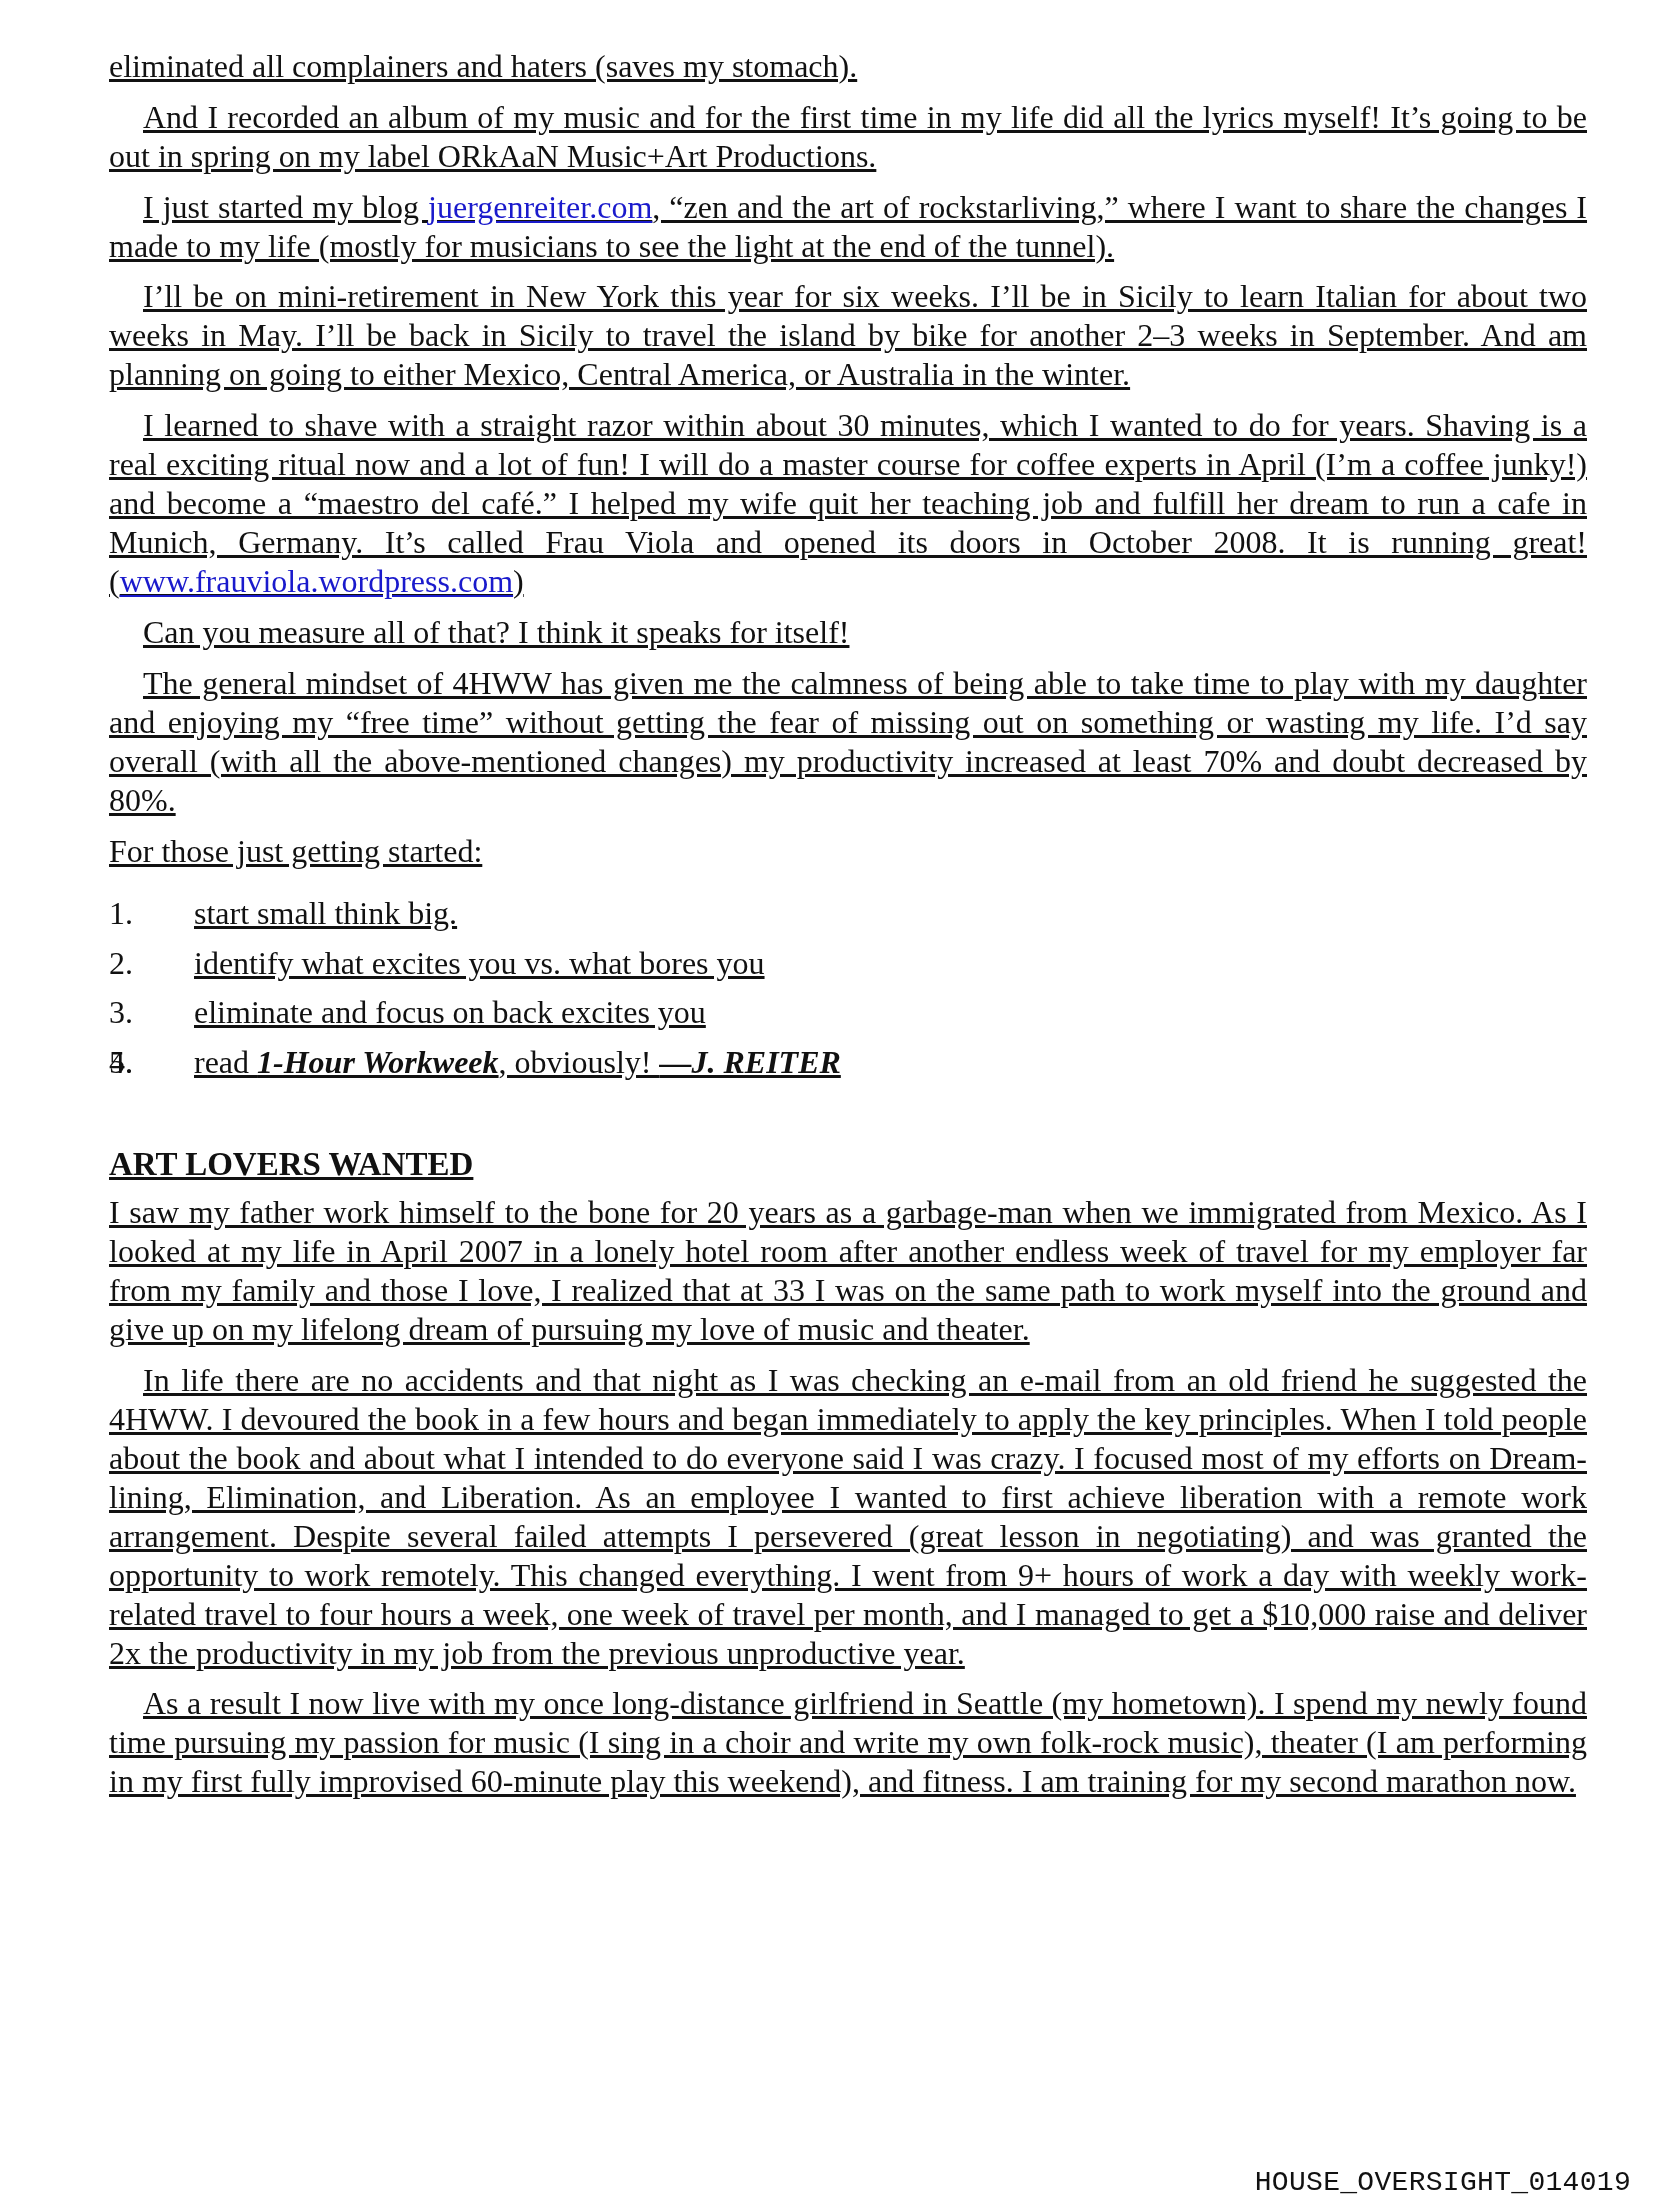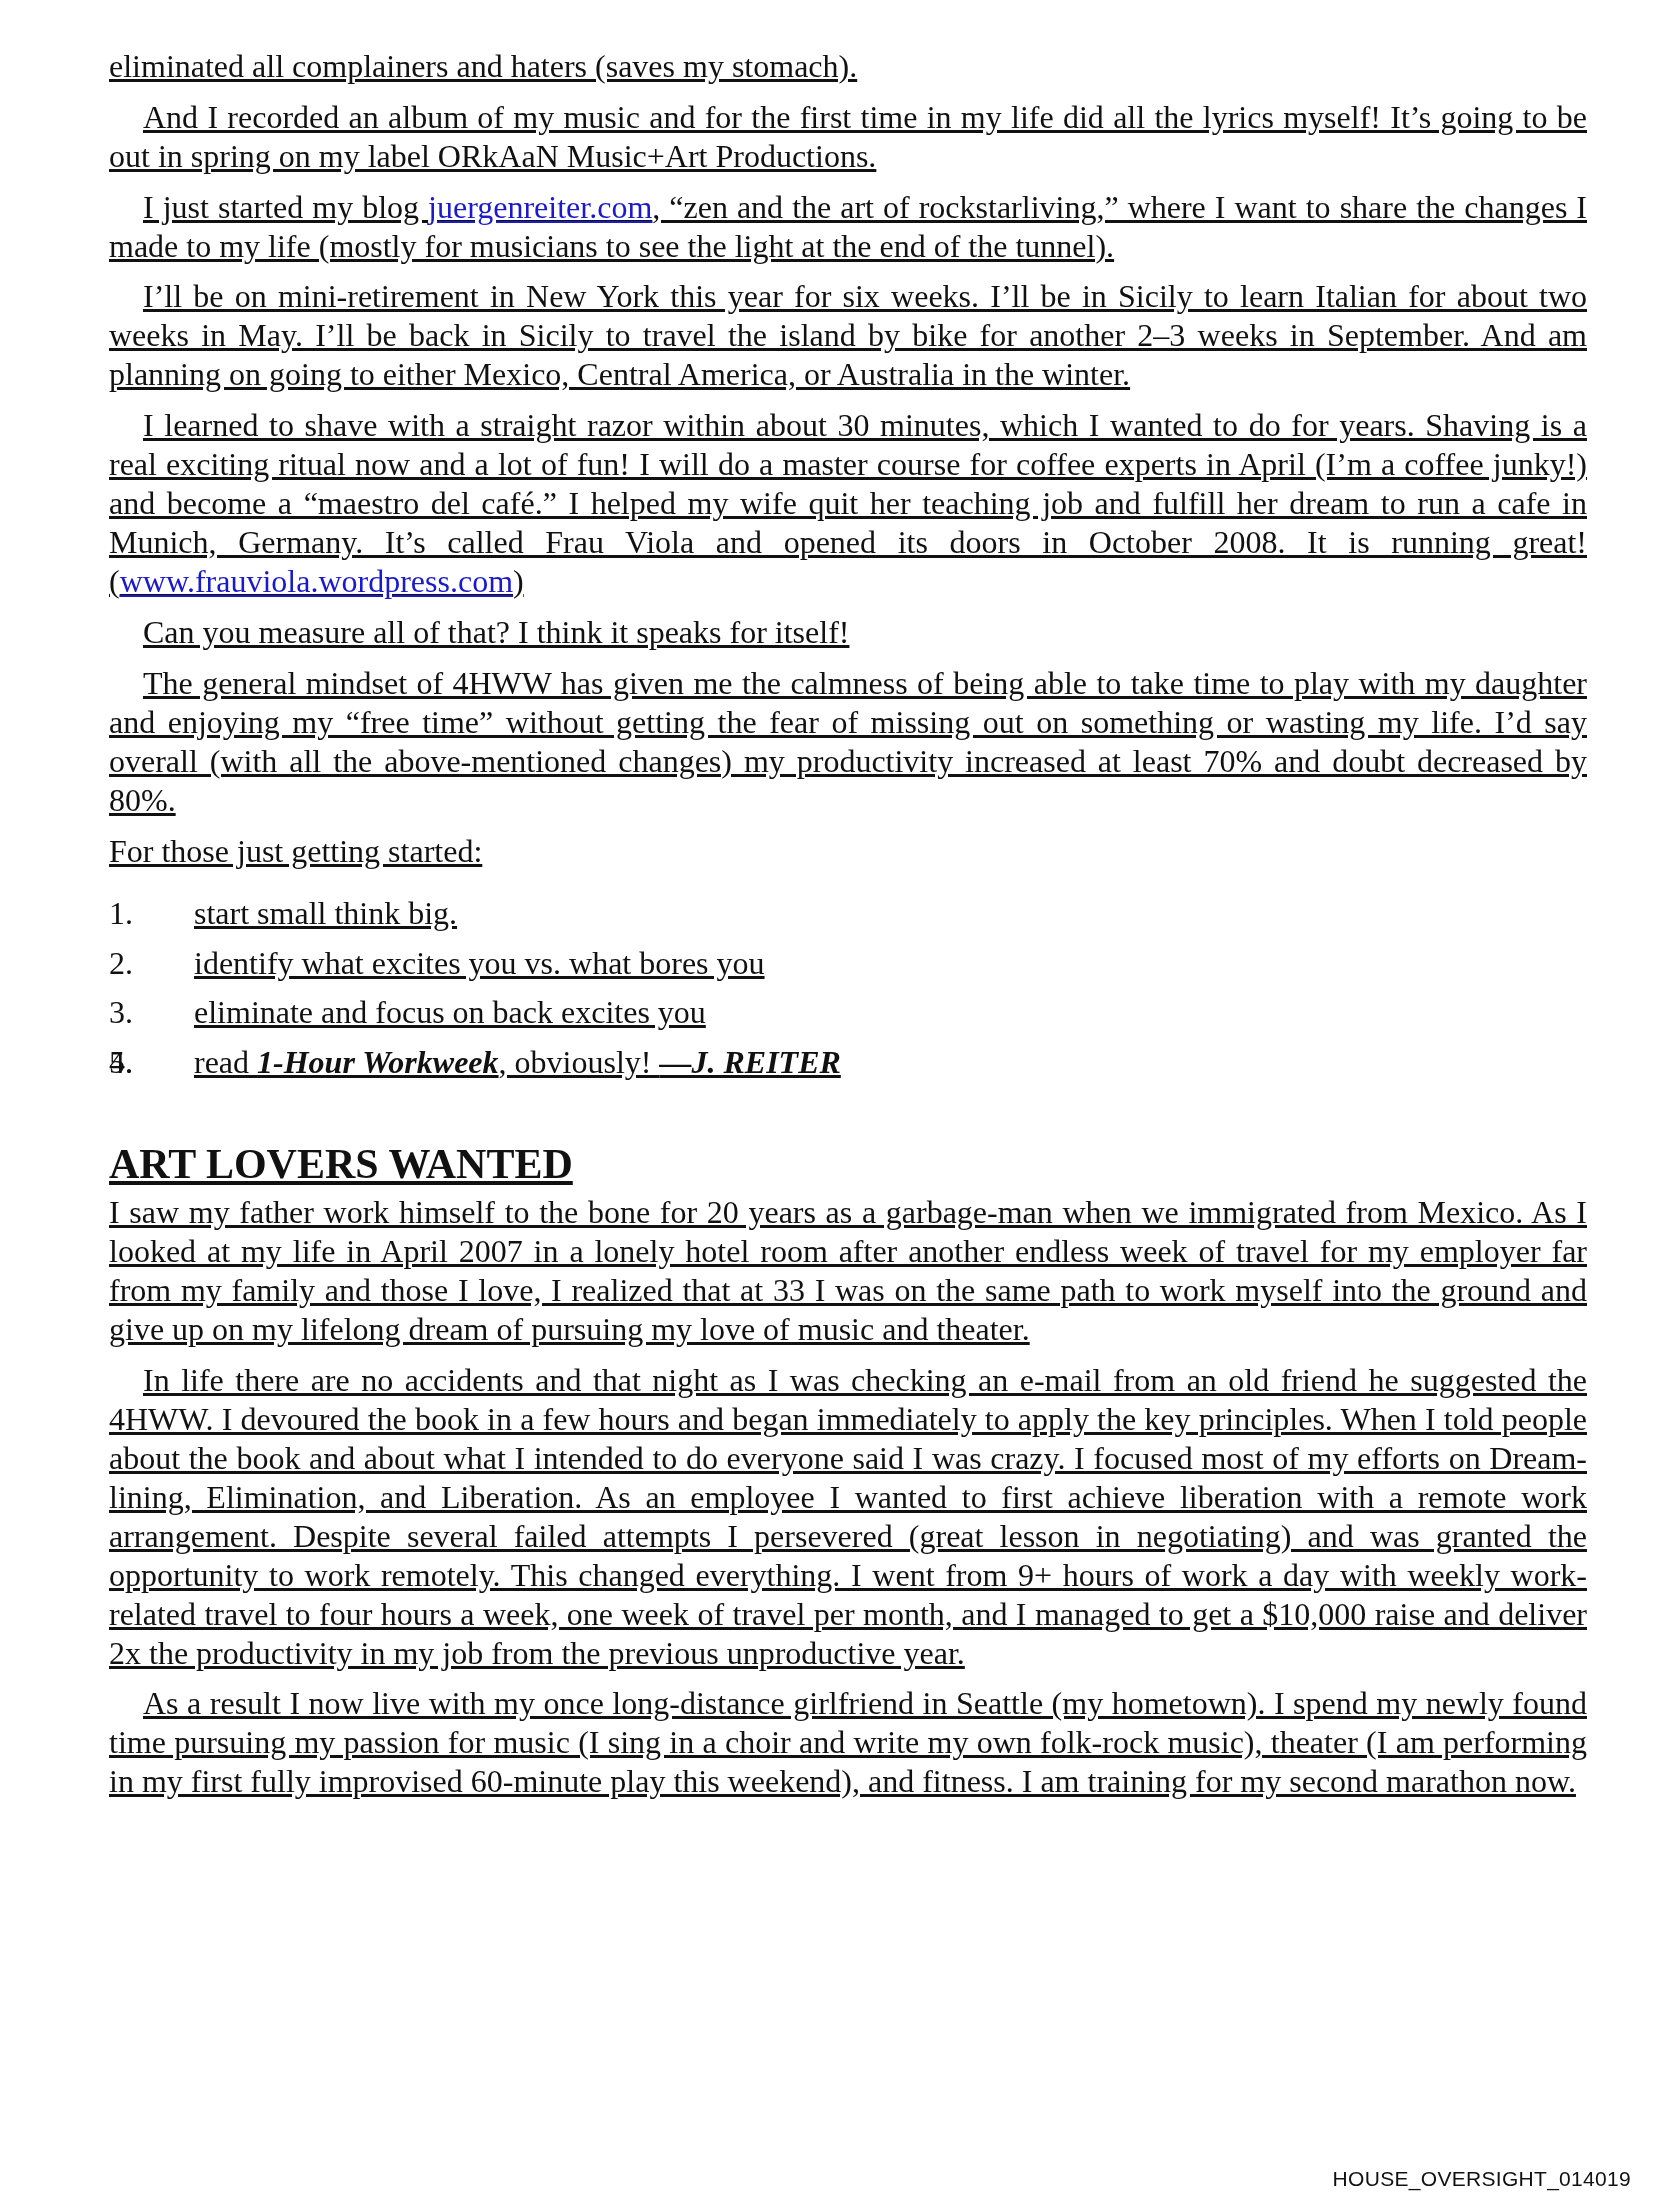--- a/index.html
+++ b/index.html
@@ -14,27 +14,27 @@
   }
   p { margin: 0 0 11.8px 0; text-align: justify; text-align-last: left; }
   p.indent { text-indent: 34px; }
   p.noindent { text-indent: 0; }
   a.link { color: #1a1acc; text-decoration: underline; text-decoration-thickness: 2px; text-underline-offset: 3.3px; }
   ol.tips { list-style: none; margin: 23.6px 0 0 0; padding: 0; }
   ol.tips li { position: relative; padding-left: 85px; margin-bottom: 10.5px; text-align: justify; text-align-last: left; }
   ol.tips li .num { position: absolute; left: 0; top: 0; }
   .bi { font-weight: bold; font-style: italic; }
   h2.section {
-    font-size: 42px; font-weight: bold; margin: 63px 0 9.2px 0; line-height: 39px;
+    font-size: 33px; font-weight: bold; margin: 63px 0 9.2px 0; line-height: 39px;
     font-family: "Liberation Serif", "DejaVu Serif", serif;
   }
   .footer {
     position: absolute; right: 38px; top: 2167px;
-    font-family: Liberation Sans, sans-serif;
-    font-size: 21px; letter-spacing: 0.3px; color: #111;
+    font-family: Liberation Mono, monospace;
+    font-size: 28px; letter-spacing: 0.3px; color: #111;
   }
 </style>
 </head>
 <body>
 
 <div class="page">
   <div id="top-paras">
       <p class="noindent">eliminated all complainers and haters (saves my stomach).</p>
       <p class="indent">And I recorded an album of my music and for the first time in my life did all the lyrics myself! It’s going to be out in spring on my label ORkAaN Music+Art Productions.</p>
       <p class="indent">I just started my blog <a class="link">juergenreiter.com</a>, “zen and the art of rockstarliving,” where I want to share the changes I made to my life (mostly for musicians to see the light at the end of the tunnel).</p>

